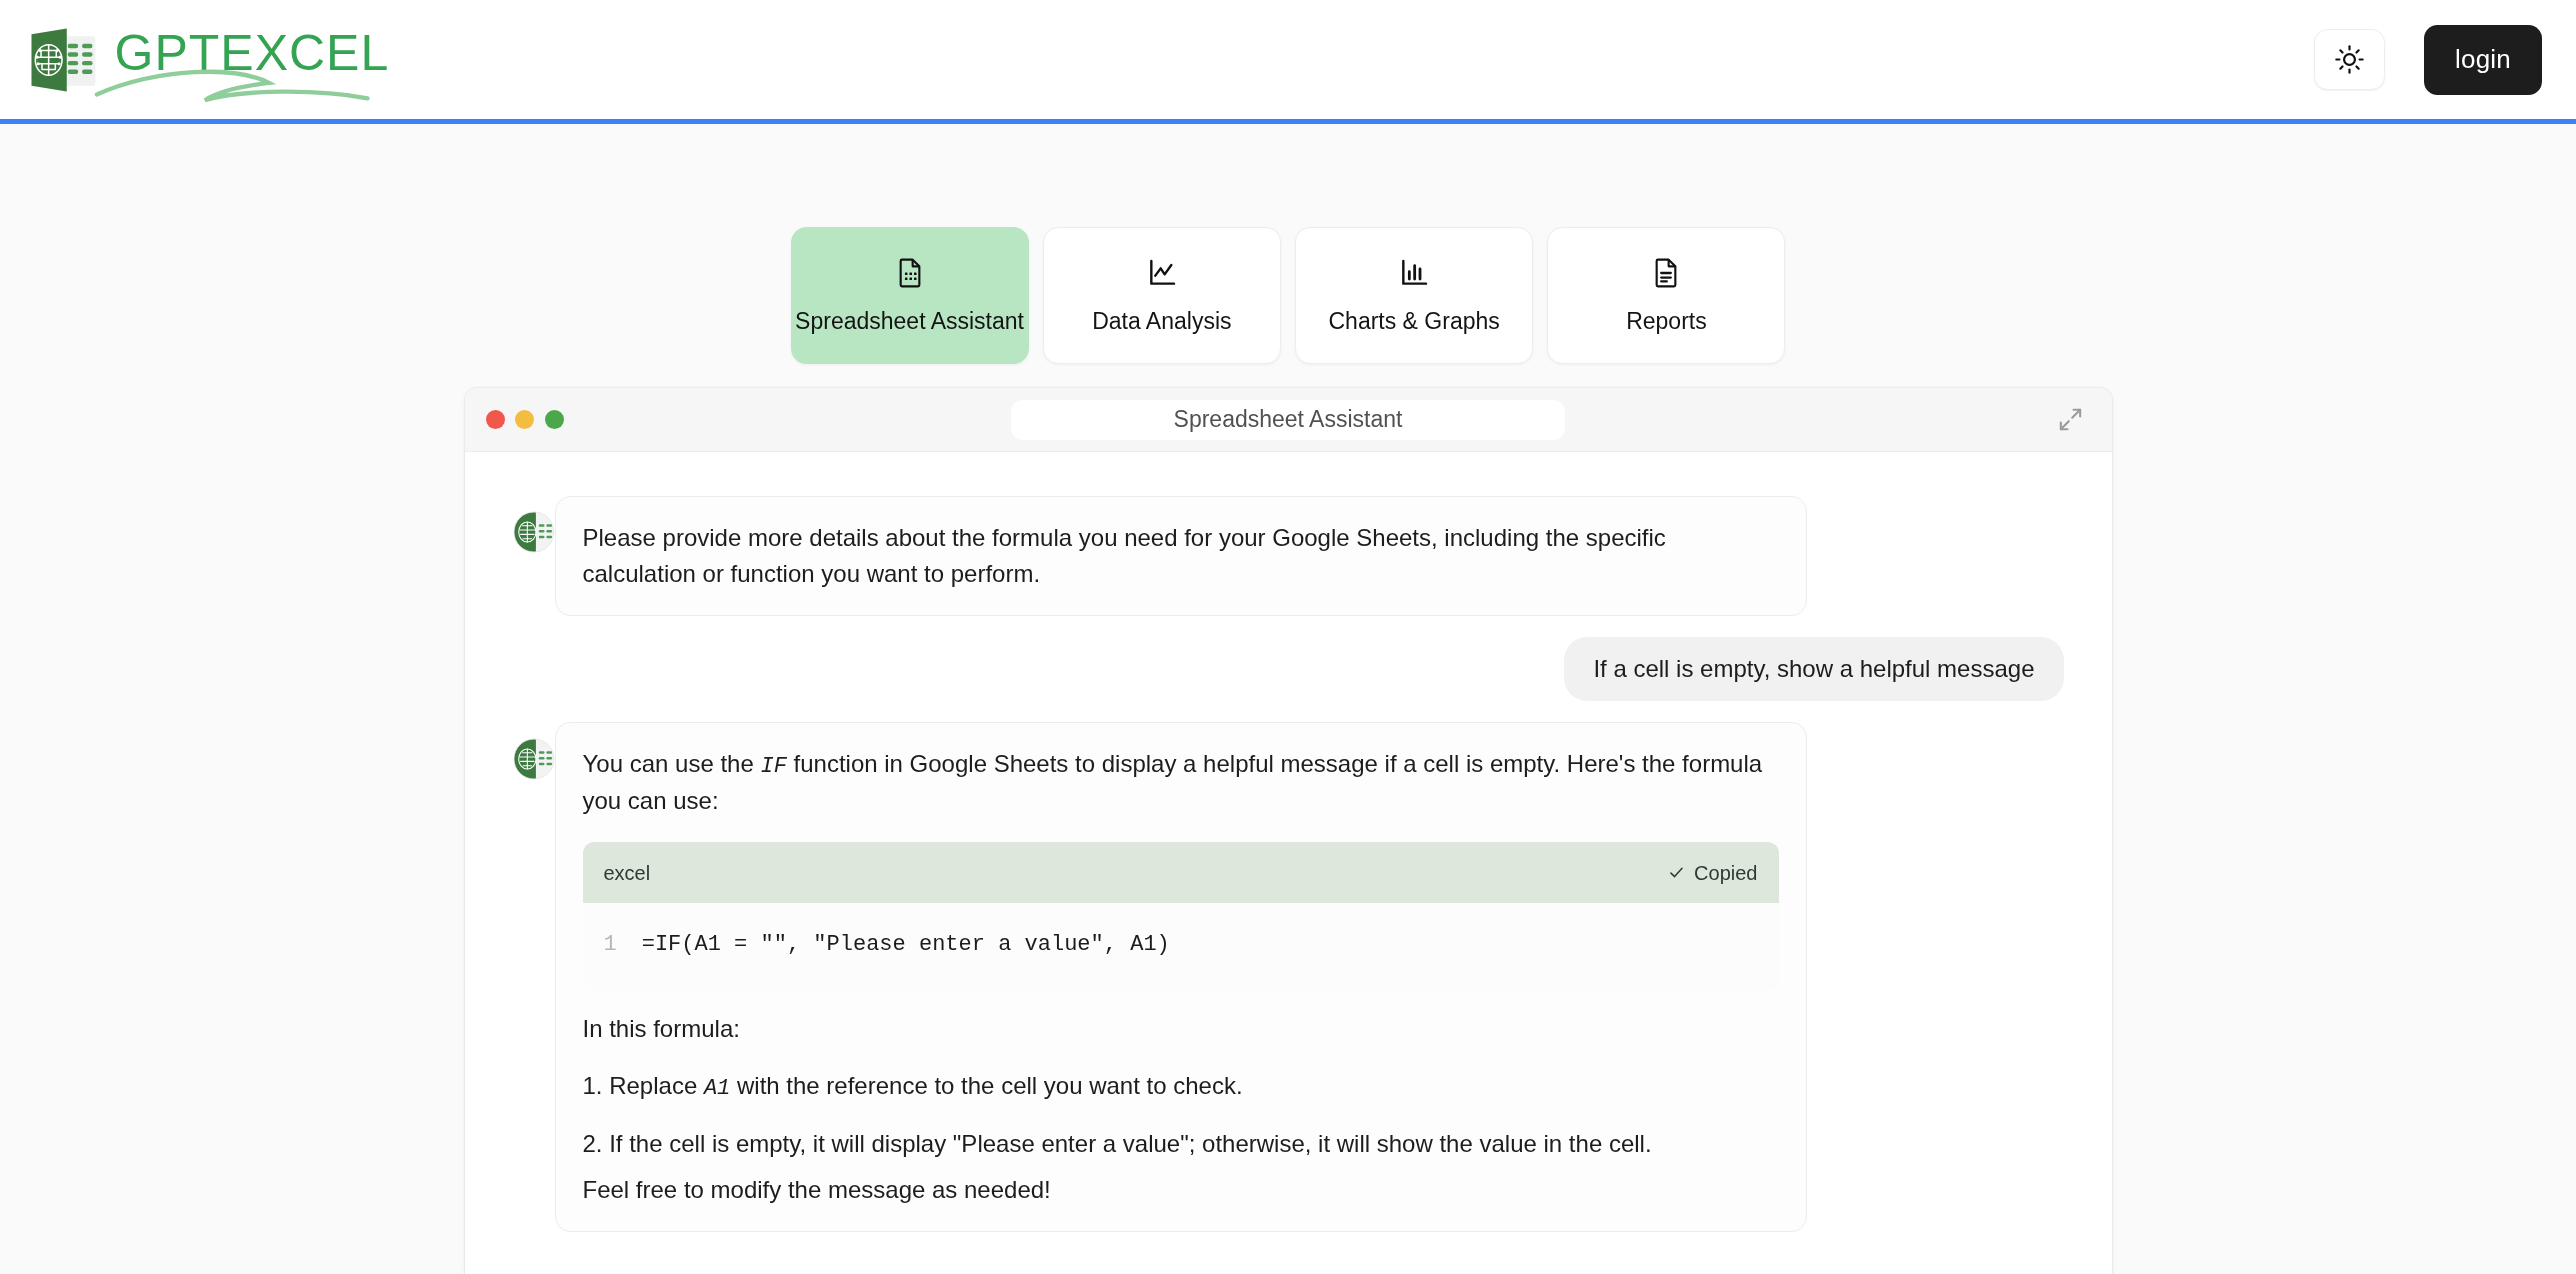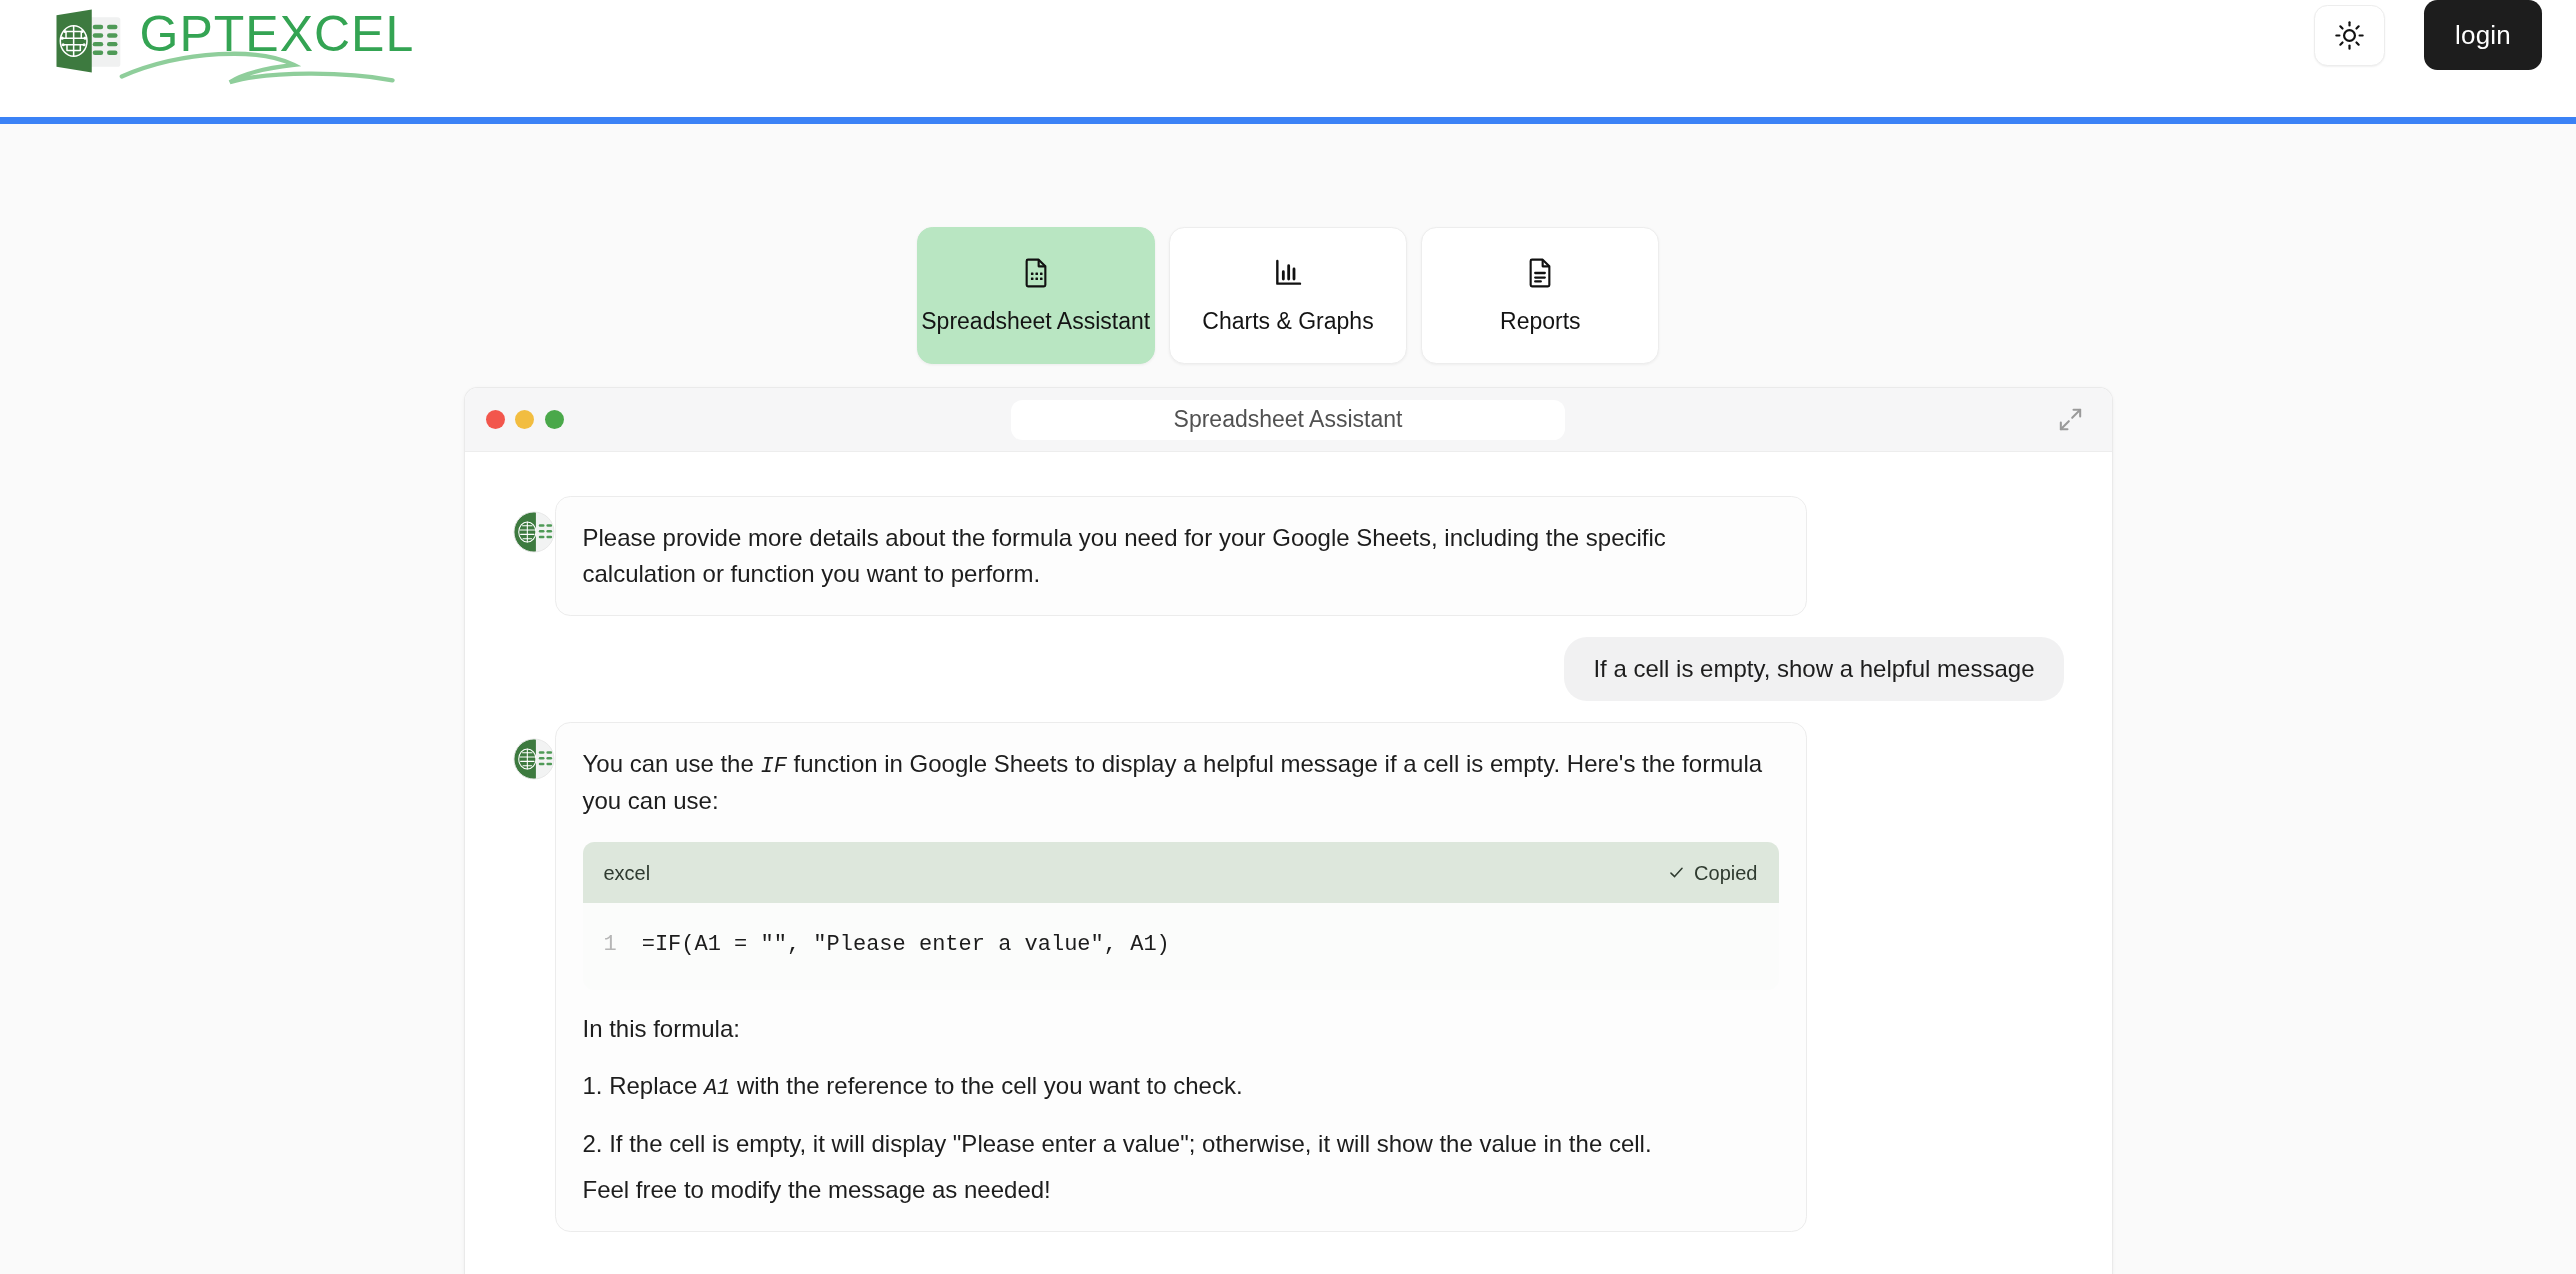--- a/index.html
+++ b/index.html
@@ -15,25 +15,25 @@
     font-family: "Liberation Sans", sans-serif;
     color: #1f1f1f;
     -webkit-font-smoothing: antialiased;
   }
 
   
   .header {
     position: relative;
     height: 124px;
     background: #ffffff;
-    border-bottom: 7px solid #3b82f6;
-    display: flex;
-    align-items: flex-start;
+    border-bottom: 5px solid #3b82f6;
+    display: flex;
+    align-items: center;
     justify-content: space-between;
-    padding: 0 34px 0 46px;
+    padding: 0 34px 0 21px;
   }
 
   .brand {
     display: flex;
     align-items: center;
     gap: 11.5px;
   }
 
   .brand-logo {
     width: 82px;
@@ -393,20 +393,27 @@
           <rect x="11.6" y="11.6" width="1.9" height="1.9" rx="0.4"></rect>
           <rect x="15" y="11.6" width="1.9" height="1.9" rx="0.4"></rect>
           <rect x="8.2" y="15.4" width="1.9" height="1.9" rx="0.4"></rect>
           <rect x="11.6" y="15.4" width="1.9" height="1.9" rx="0.4"></rect>
           <rect x="15" y="15.4" width="1.9" height="1.9" rx="0.4"></rect>
         </g>
       </svg>
       <span class="tab-label">Spreadsheet Assistant</span>
     </div>
 
+    <div class="tab">
+      <svg class="tab-icon" viewBox="0 0 24 24" aria-hidden="true">
+        <path d="M4 3 L4 20 L21 20" fill="none" stroke="#111" stroke-width="1.8" stroke-linecap="round" stroke-linejoin="round"></path>
+        <path d="M7 14 L11 8.5 L14 13 L19 6" fill="none" stroke="#111" stroke-width="1.8" stroke-linecap="round" stroke-linejoin="round"></path>
+      </svg>
+      <span class="tab-label">Data Analysis</span>
+    </div>
 
     <div class="tab">
       <svg class="tab-icon" viewBox="0 0 24 24" aria-hidden="true">
         <path d="M4 3 L4 20 L21 20" fill="none" stroke="#111" stroke-width="1.8" stroke-linecap="round" stroke-linejoin="round"></path>
         <g stroke="#111" stroke-width="2.1" stroke-linecap="round">
           <line x1="8.5" y1="16.5" x2="8.5" y2="11"></line>
           <line x1="12.5" y1="16.5" x2="12.5" y2="6.5"></line>
           <line x1="16.5" y1="16.5" x2="16.5" y2="9"></line>
         </g>
       </svg>

